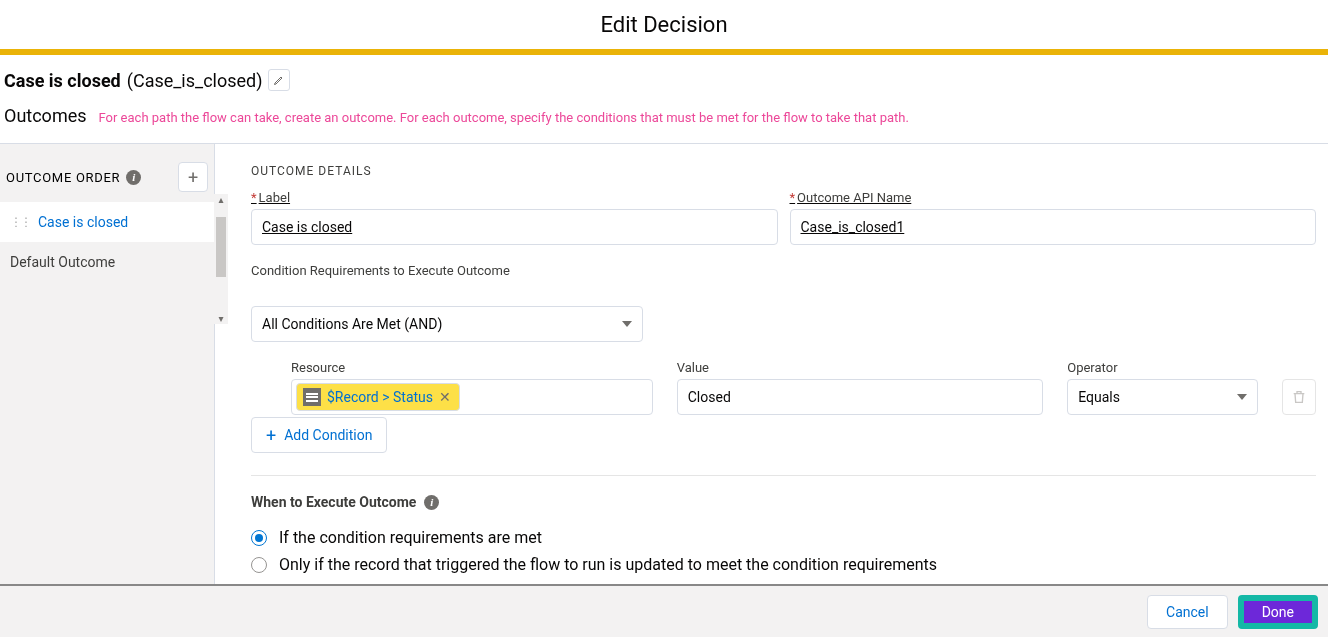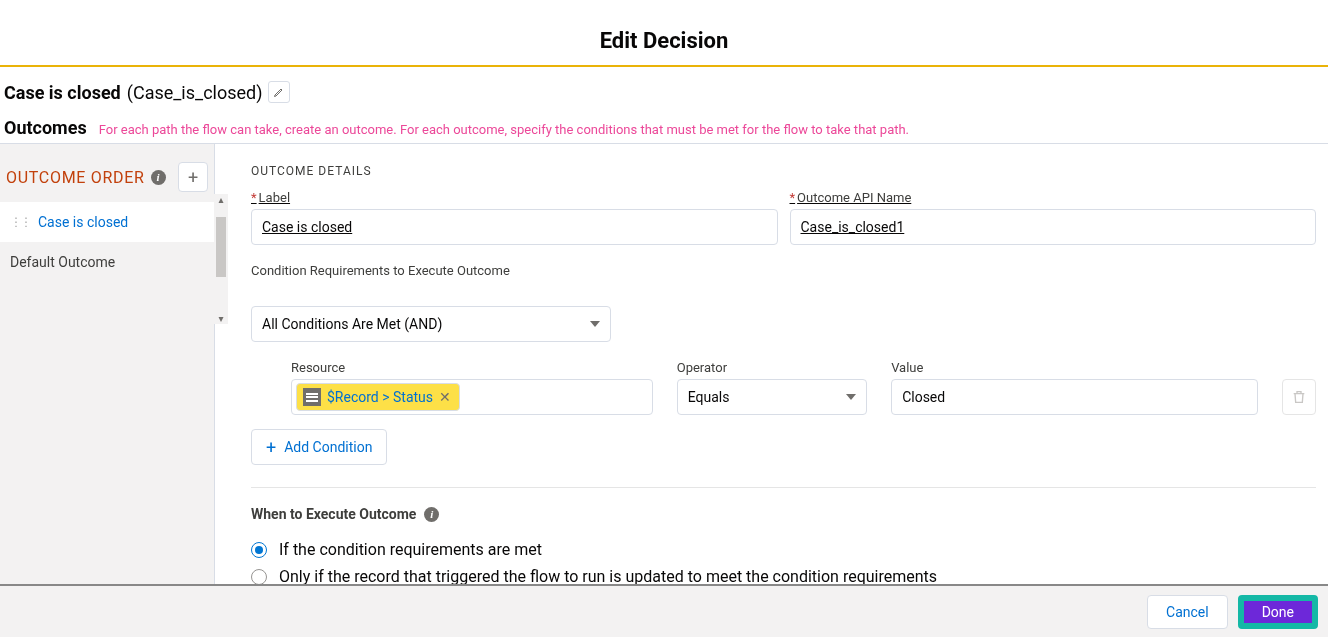--- a/index.html
+++ b/index.html
@@ -9,24 +9,24 @@
     font-size: 14px;
     color: #080707;
     background: #fff;
     width: 1328px;
     height: 637px;
     overflow: hidden;
     position: relative;
   }
   .modal-header {
     text-align: center;
-    padding: 28px 0 12px 0;
+    padding: 12px 0 12px 0;
     font-size: 22px;
-    font-weight: 700;
-    border-bottom: 2px solid #eab308;
+    font-weight: 400;
+    border-bottom: 6px solid #eab308;
   }
   .decision-name-row {
     padding: 14px 0 6px 4px;
     display: flex;
     align-items: center;
     gap: 6px;
   }
   .decision-name-row .bold { font-weight: 700; font-size: 18px;}
   .decision-name-row .api { font-size: 18px; font-weight: 400;}
   .pencil-btn {
@@ -38,21 +38,21 @@
     justify-content: center;
     cursor: pointer;
   }
   .pencil-btn svg { width: 12px; height: 12px; stroke: #706e6b; fill: none; stroke-width: 2;}
   .outcomes-row {
     padding: 8px 0 10px 4px;
     display: flex;
     align-items: baseline;
     gap: 12px;
   }
-  .outcomes-row .h { font-size: 18px; font-weight: 700;}
+  .outcomes-row .h { font-size: 18px; font-weight: 400;}
   .outcomes-row .desc { font-size: 13px; color: #ec4899;}
   .main {
     position: absolute;
     top: 143px; bottom: 53px;
     left: 0; right: 0;
     display: flex;
     border-top: 1px solid #d8dde6;
   }
   
   .sidebar {
@@ -63,23 +63,23 @@
     flex-direction: column;
     position: relative;
   }
   .sidebar-header {
     display: flex;
     align-items: center;
     gap: 6px;
     padding: 18px 6px 10px 6px;
   }
   .sidebar-header .label {
-    font-size: 16px;
+    font-size: 13px;
     letter-spacing: 0.7px;
-    color: #c2410c;
+    color: #000000;
     font-weight: 400;
   }
   .info-icon {
     width: 15px; height: 15px; border-radius: 50%;
     background: #706e6b;
     display: inline-flex; align-items: center; justify-content: center;
     color: #fff; font-size: 11px; font-style: italic;
     font-family: Georgia, serif; font-weight: 700;
   }
   .add-btn {
@@ -157,27 +157,27 @@
     align-items: center;
     justify-content: space-between;
   }
   .select { cursor: pointer; position: relative;}
   .select .caret {
     width: 0; height: 0;
     border-left: 5px solid transparent;
     border-right: 5px solid transparent;
     border-top: 6px solid #706e6b;
   }
-  .cond-req-select { width: 360px;}
+  .cond-req-select { width: 392px;}
   .condition-row {
     display: flex;
     gap: 24px;
     align-items: flex-end;
     margin-left: 40px;
-    margin-bottom: 14px;
+    margin-bottom: 2px;
   }
   .condition-row .field { gap: 4px;}
   .resource-col { width: 380px;}
   .operator-col { width: 200px;}
   .value-col { width: 385px;}
   .resource-input {
     height: 36px;
     border: 1px solid #d8dde6;
     border-radius: 4px;
     display: flex;
@@ -353,33 +353,33 @@
             <span class="pill-icon">
                 <span></span>
                 <span></span>
                 <span></span>
               </span>
             <span>$Record &gt; Status</span>
             <span class="x">✕</span>
           </span>
         </div>
       </div>
+      <div class="field value-col">
+        <label>Value</label>
+        <div class="input">
+            <span>Closed</span>
+          </div>
+      </div>
       <div class="field operator-col">
         <label>Operator</label>
         <div class="select">
           <span>Equals</span>
           <span class="caret"></span>
         </div>
       </div>
-      <div class="field value-col">
-        <label>Value</label>
-        <div class="input">
-            <span>Closed</span>
-          </div>
-      </div>
       <div class="trash-btn">
         <svg width="16" height="16" viewBox="0 0 24 24" fill="none" stroke="#c9c7c5" stroke-width="2">
             <path d="M4 7h16M9 7V4h6v3M6 7l1 13h10l1-13"></path>
           </svg>
       </div>
     </div>
 
     <div class="add-condition-btn">
       <span class="plus">+</span>
       <span>Add Condition</span>

